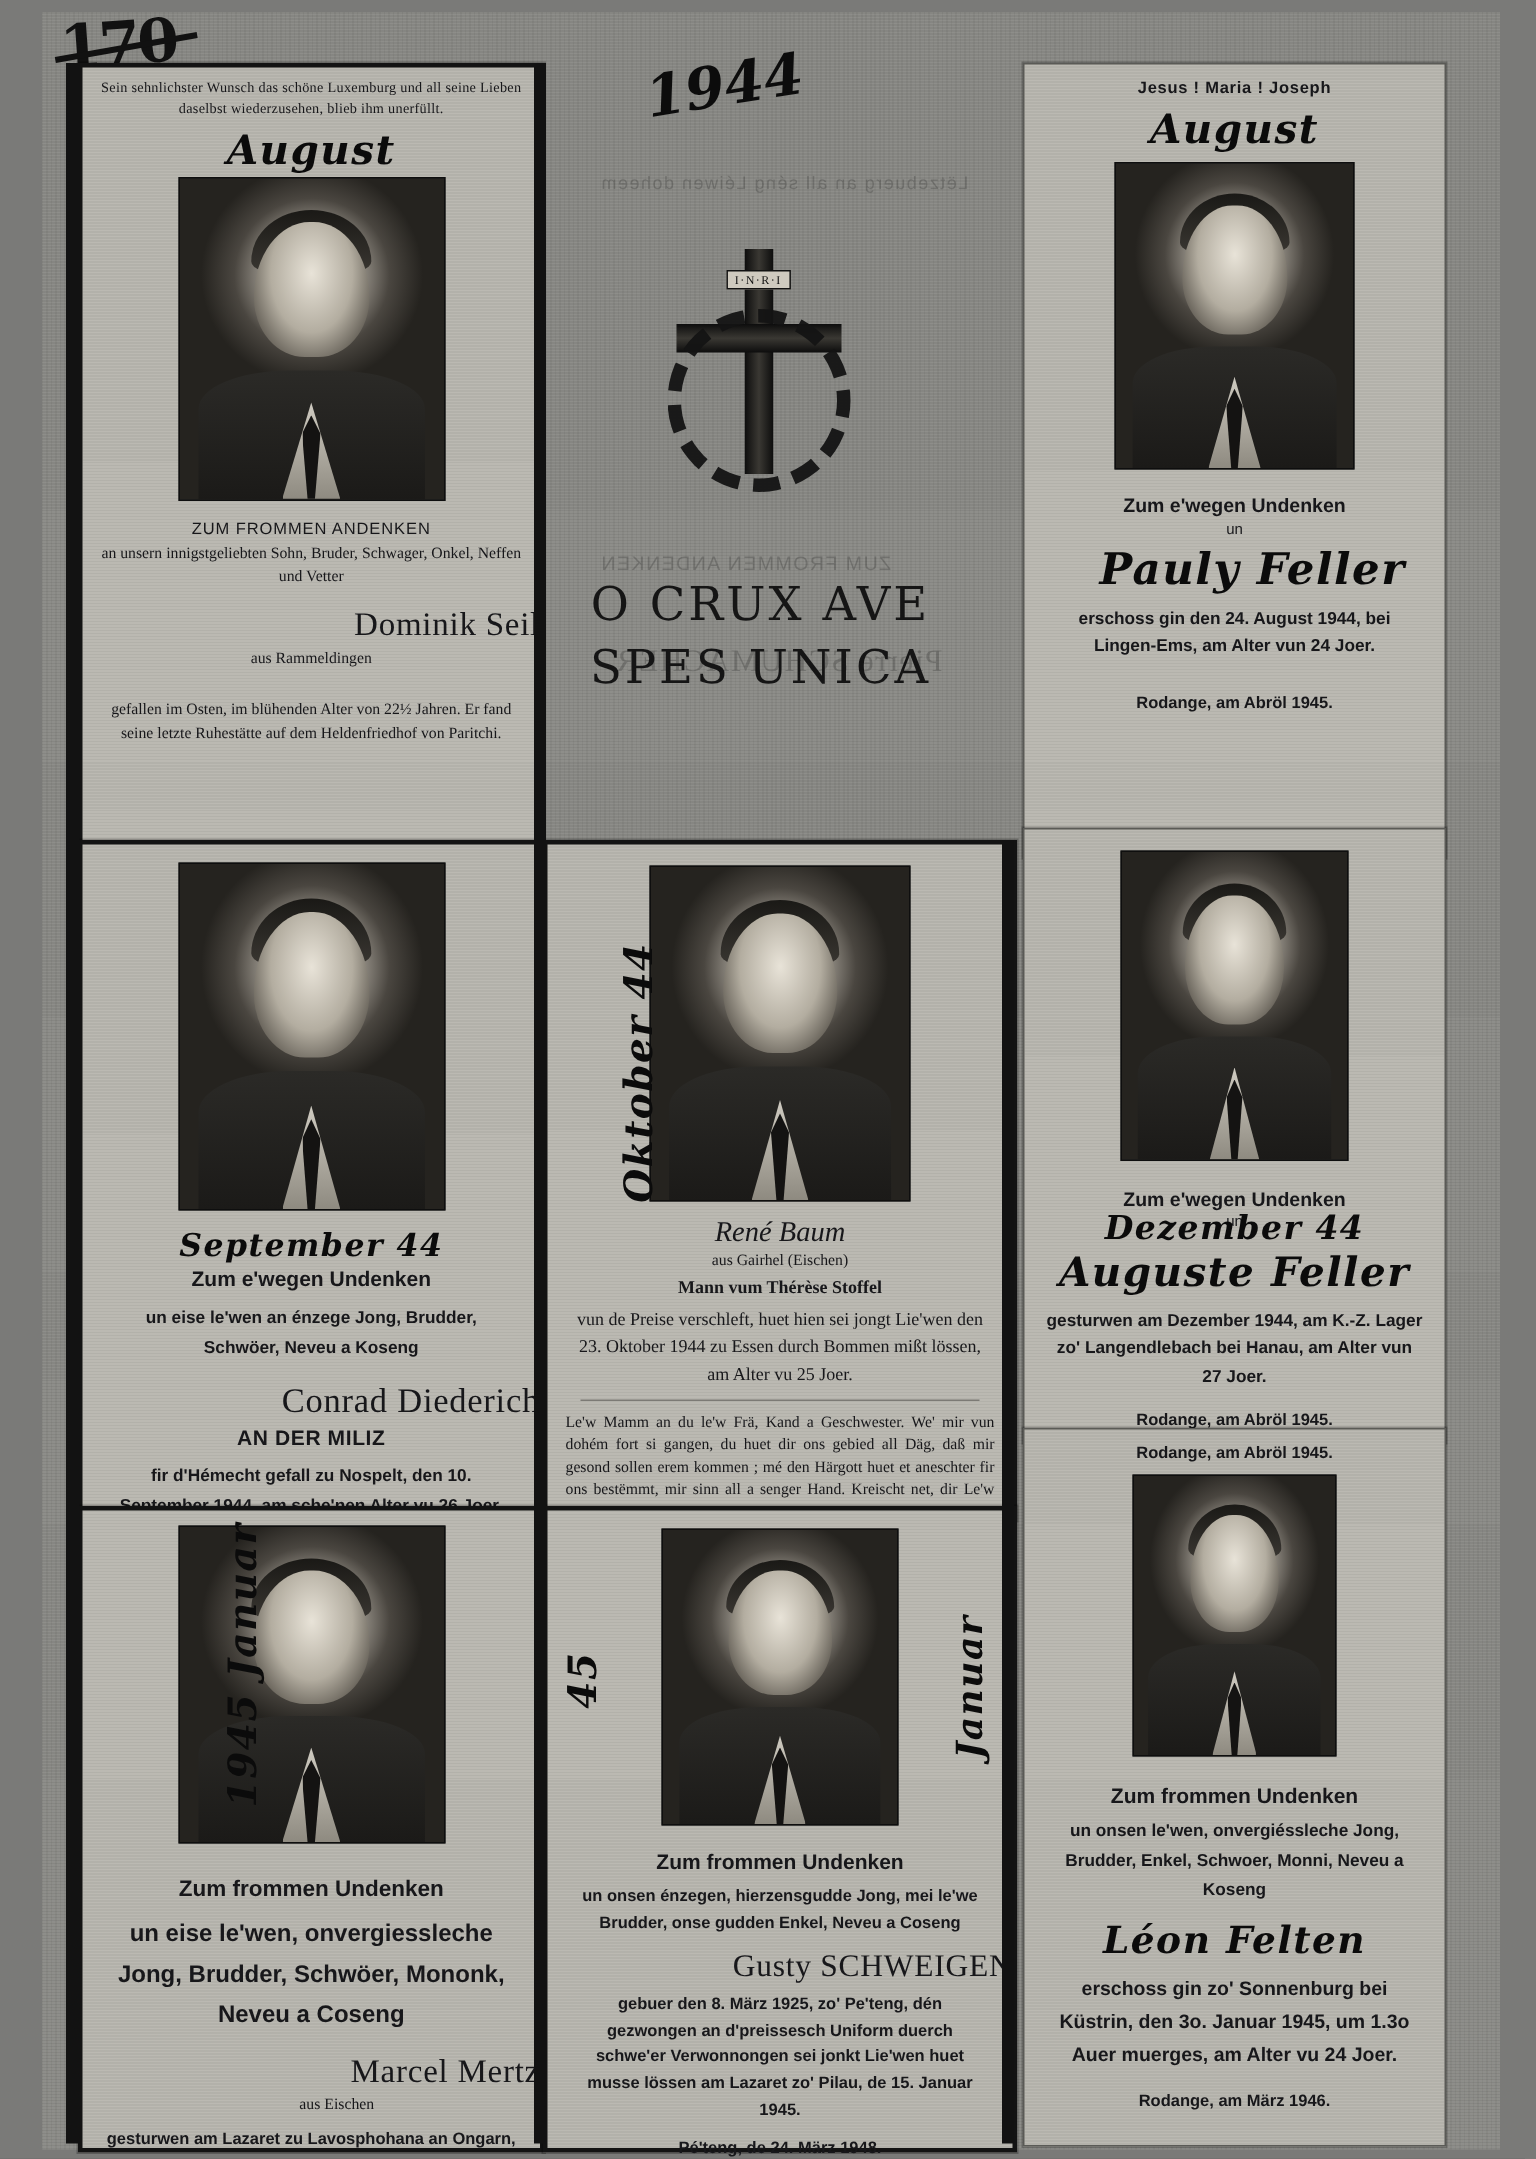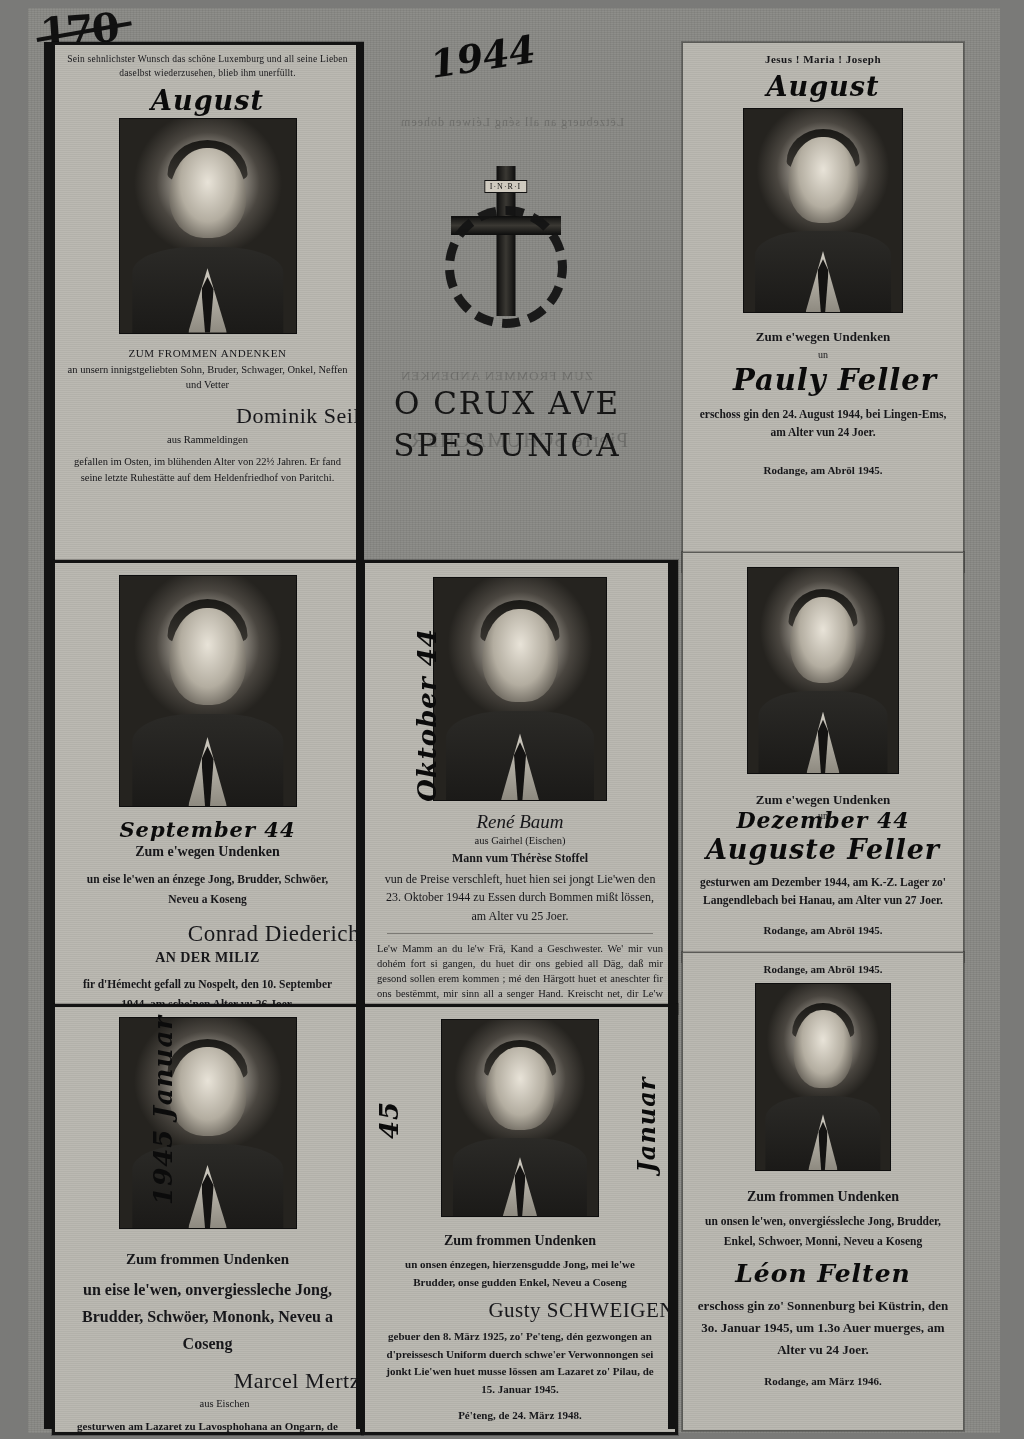--- a/index.html
+++ b/index.html
@@ -38,21 +38,21 @@
   .photo .shirt{position:absolute;left:50%;bottom:0;transform:translateX(-50%);
          width:22%;height:30%;background:linear-gradient(180deg,#cfcbc1,#8e8a80);
          clip-path:polygon(50% 0,100% 100%,0 100%);}
   .photo .tie{position:absolute;left:50%;bottom:0;transform:translateX(-50%);
          width:7%;height:26%;background:#141312;clip-path:polygon(50% 0,100% 22%,70% 100%,30% 100%,0 22%);}
   .tiny{font-size:9.5px;line-height:1.45;letter-spacing:.2px;}
   .small{font-size:10.5px;line-height:1.5;}
   .mid{font-size:12px;line-height:1.55;}
   .name-serif{font-size:22px;letter-spacing:.5px;font-weight:400;text-align:right;}
   .bold{font-weight:bold;}
-  .sans{font-family:Liberation Serif, serif;}
+  .sans{font-family:Liberation Sans, sans-serif;}
   .hand{font-family:"DejaVu Serif",serif;font-style:italic;font-weight:bold;color:#0b0b0b;
         letter-spacing:1px;}
   .pad{padding:0 12px;}
   .rule{height:1px;background:#3d3b37;margin:7px 22px;opacity:.5;}
   .rot-90{transform:rotate(-90deg);transform-origin:50% 50%;white-space:nowrap;}
   .rot-s{transform:rotate(-9deg);display:inline-block;}
   
   #pagenum{position:absolute;left:40px;top:6px;font-family:"DejaVu Serif",serif;font-weight:bold;
            font-size:40px;color:#111;letter-spacing:-2px;transform:rotate(-4deg);}
   #pagenum .strike{position:absolute;left:-4px;top:24px;width:96px;height:4px;background:#111;transform:rotate(-6deg);}
@@ -110,21 +110,21 @@
       <div class="hair"></div>
         <div class="head"></div>
         <div class="torso"></div>
         <div class="shirt"></div>
         <div class="tie"></div>
     </div>
     <div class="sans" style="font-size:11px;letter-spacing:.6px;margin-top:13px;">ZUM FROMMEN ANDENKEN</div>
     <div class="small pad" style="margin-top:3px;">an unsern innigstgeliebten Sohn, Bruder, Schwager, Onkel, Neffen und Vetter</div>
     <div class="name-serif" style="margin-top:10px;">Dominik Seil</div>
     <div class="small" style="margin-top:3px;">aus Rammeldingen</div>
-    <div class="small pad" style="margin-top:6px;">gefallen im Osten, im blühenden Alter von 22½ Jahren. Er fand seine letzte Ruhestätte auf dem Heldenfriedhof von Paritchi.</div>
+    <div class="small pad" style="margin-top:18px;">gefallen im Osten, im blühenden Alter von 22½ Jahren. Er fand seine letzte Ruhestätte auf dem Heldenfriedhof von Paritchi.</div>
   </div>
 
   <div class="card" style="left:682px;top:42px;width:280px;height:528px;">
     <div class="sans bold" style="font-size:11px;margin-top:10px;letter-spacing:.5px;">Jesus !        Maria !        Joseph</div>
     <div class="hand" style="font-size:27px;margin:6px 0 6px;">August</div>
     <div class="photo" style="width:158px;height:203px;">
       <div class="hair"></div>
         <div class="head"></div>
         <div class="torso"></div>
         <div class="shirt"></div>

